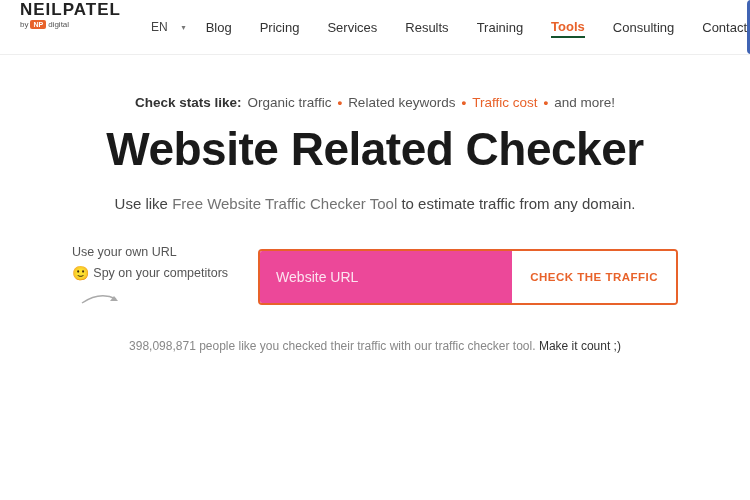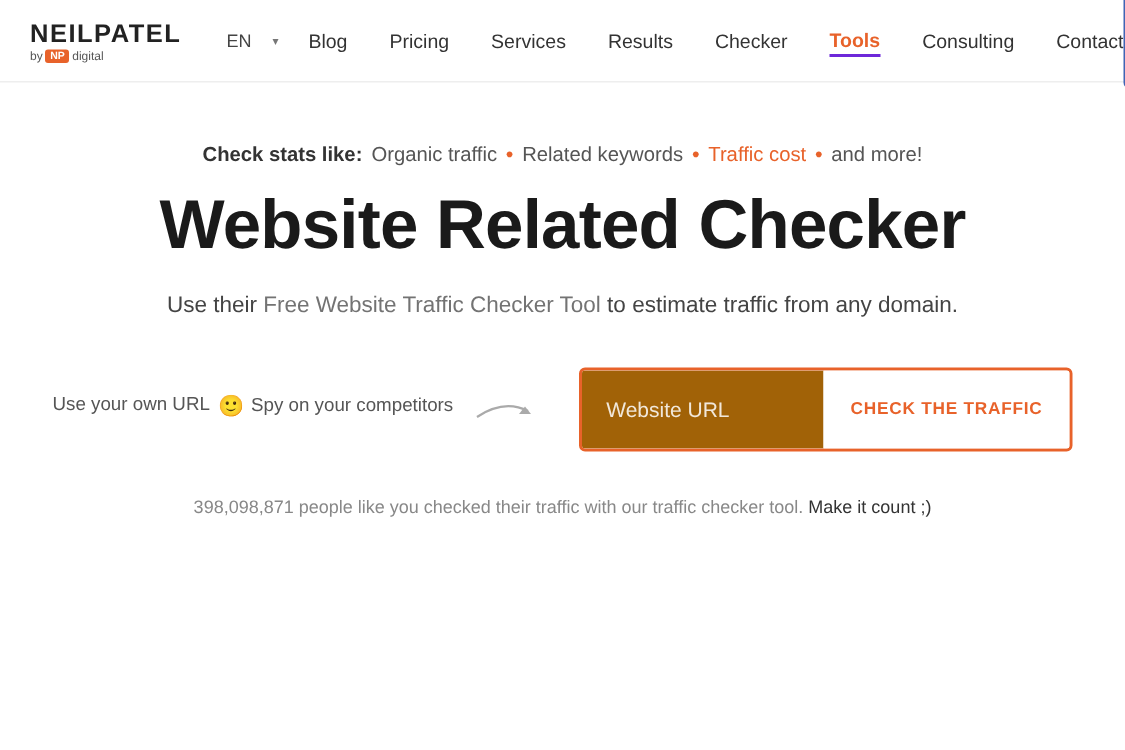--- a/index.html
+++ b/index.html
@@ -1,21 +1,20 @@
 <!DOCTYPE html>
 <html><head>
   <meta charset="utf-8">
   <style>
     * { box-sizing: border-box; margin: 0; padding: 0; }
     body { font-family: -apple-system, BlinkMacSystemFont, 'Segoe UI', Helvetica, Arial, sans-serif; background: #fff; width: 750px; height: 500px; overflow: hidden; }
 
     
     .navbar {
       display: flex;
-      align-items: center;
       background: #fff;
       height: 55px;
       padding: 0 20px;
       border-bottom: 1px solid #eee;
       gap: 0;
     }
     .logo-area {
       display: flex;
       flex-direction: column;
       margin-right: 30px;
@@ -59,21 +58,21 @@
     }
     .nav-link {
       font-size: 13px;
       color: #333;
       text-decoration: none;
       cursor: pointer;
       padding: 2px 0;
     }
     .nav-link.active {
       color: #e8622a;
-      border-bottom: 2px solid #6d28d9;
+      border-bottom: 2px solid #14532d;
       font-weight: 600;
     }
     .signin-btn {
       background: #4064b4;
       color: #fde047;
       border: none;
       border-radius: 4px;
       padding: 24px 18px;
       font-size: 13px;
       font-weight: 600;
@@ -127,41 +126,41 @@
       align-items: center;
       gap: 30px;
       margin-bottom: 20px;
       width: 100%;
       max-width: 680px;
       justify-content: center;
     }
 
     .left-hints {
       display: flex;
-      flex-direction: row;
+      flex-direction: column;
       align-items: flex-start;
       gap: 6px;
       font-size: 12.5px;
       color: #555;
       position: relative;
     }
     .hint-row { display: flex; align-items: center; gap: 4px; }
     .emoji { font-size: 14px; }
     .arrow-svg { margin-left: 8px; margin-top: 2px; }
 
     .url-box {
       display: flex;
       border: 2px solid #e8622a;
       border-radius: 4px;
       overflow: hidden;
       flex: 1;
       max-width: 420px;
     }
     .url-input-area {
-      background: #a16207;
+      background: #ec4899;
       flex: 1;
       display: flex;
       align-items: center;
       padding: 0 16px;
     }
     .url-input-area input {
       background: transparent;
       border: none;
       outline: none;
       color: #fff;
@@ -207,21 +206,21 @@
   <div class="lang-selector">
     <span>EN</span>
     <span class="arrow">▾</span>
   </div>
 
   <div class="nav-links">
     <a class="nav-link">Blog</a>
     <a class="nav-link">Pricing</a>
     <a class="nav-link">Services</a>
     <a class="nav-link">Results</a>
-    <a class="nav-link">Checker</a>
+    <a class="nav-link">Training</a>
     <a class="nav-link active">Tools</a>
     <a class="nav-link">Consulting</a>
     <a class="nav-link">Contact</a>
   </div>
 
   <button class="signin-btn">Sign in</button>
 </nav>
 
 <main class="main">
 
@@ -232,21 +231,21 @@
     <span>Related keywords</span>
     <span class="dot">•</span>
     <span class="highlight">Traffic cost</span>
     <span class="dot">•</span>
     <span>and more!</span>
   </div>
 
   <h1 class="main-title">Website Related Checker</h1>
 
   <p class="subtitle">
-    <span>Use their </span><a>Free Website Traffic Checker Tool</a><span> to estimate traffic from any domain.</span>
+    <span>Use like </span><a>Free Website Traffic Checker Tool</a><span> to estimate traffic from any domain.</span>
   </p>
 
   <div class="tool-area">
     <div class="left-hints">
       <div class="hint-row">
         <span>Use your own URL</span>
       </div>
       <div class="hint-row">
         <span class="emoji">🙂</span>
         <span>Spy on your competitors</span>

